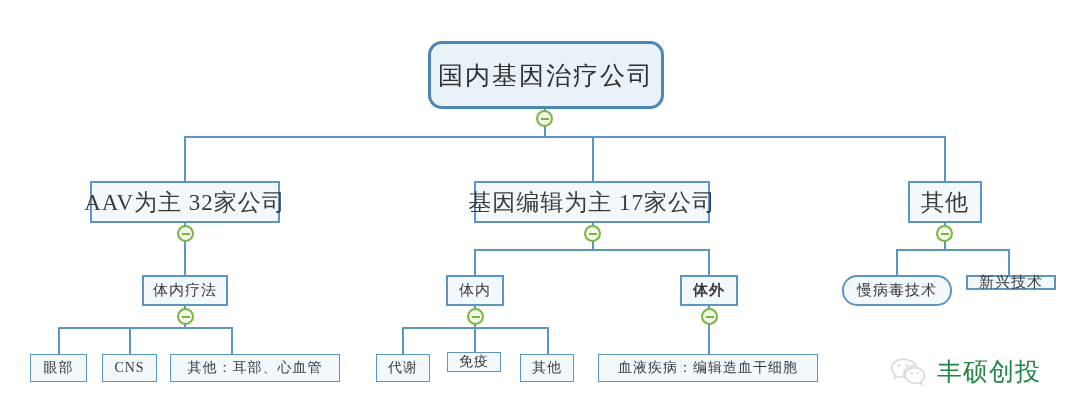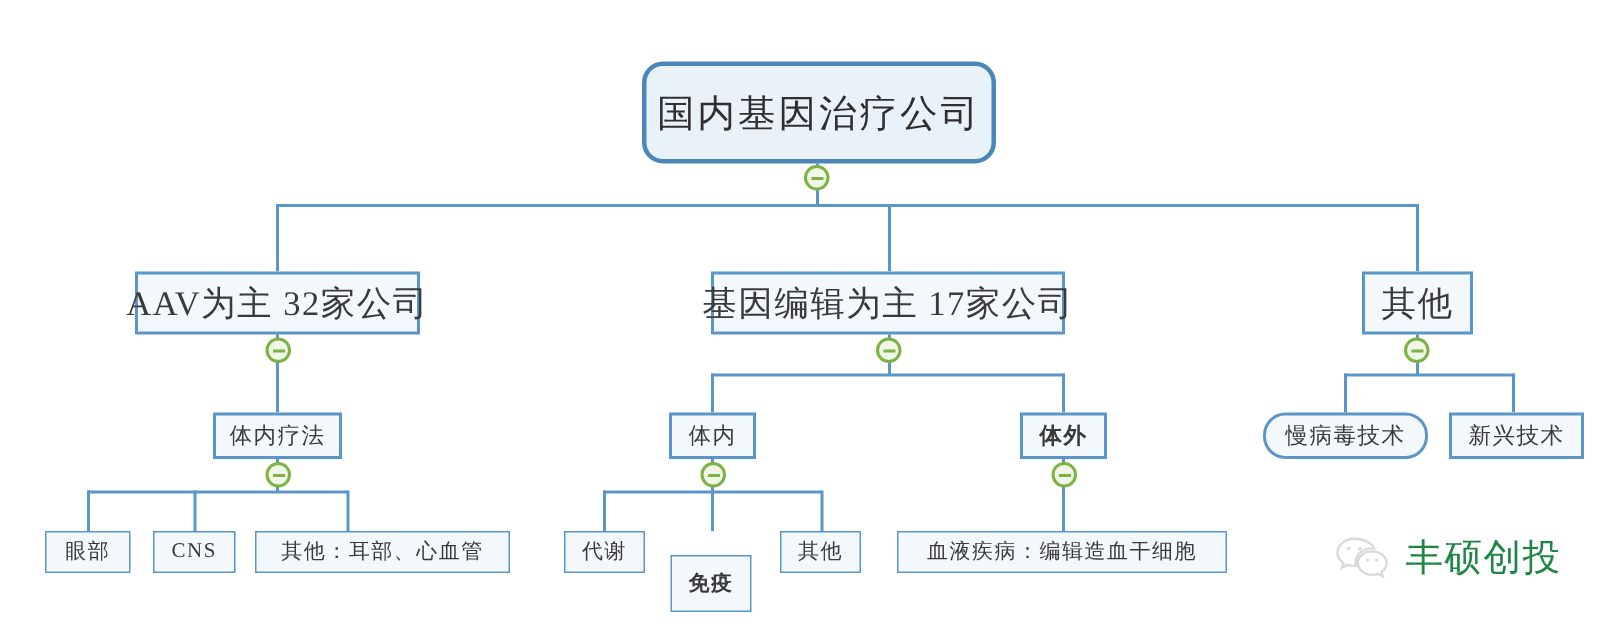--- a/index.html
+++ b/index.html
@@ -159,21 +159,21 @@
   </div>
   <div class="node lvl3" style="left:446px; top:275px; width:58px; height:31px;">
     <span>体内</span>
   </div>
   <div class="node lvl3" style="left:680px; top:275px; width:58px; height:31px;font-weight:bold;">
     <span>体外</span>
   </div>
   <div class="node lvl3" style="left:842px; top:275px; width:110px; height:31px;border-radius:15px;">
     <span>慢病毒技术</span>
   </div>
-  <div class="node lvl3" style="left:966px; top:275px; width:90px; height:31px;">
+  <div class="node lvl3" style="left:966px; top:275px; width:90px; height:15px;">
     <span>新兴技术</span>
   </div>
 
   <div class="toggle" style="left:177px; top:308px;">
     <i></i>
   </div>
   <div class="toggle" style="left:467px; top:308px;">
     <i></i>
   </div>
   <div class="toggle" style="left:701px; top:308px;">
@@ -199,21 +199,21 @@
   </div>
   <div class="node lvl4" style="left:102px; top:354px; width:55px; height:28px;">
     <span>CNS</span>
   </div>
   <div class="node lvl4" style="left:170px; top:354px; width:170px; height:28px;">
     <span>其他：耳部、心血管</span>
   </div>
   <div class="node lvl4" style="left:376px; top:354px; width:54px; height:28px;">
     <span>代谢</span>
   </div>
-  <div class="node lvl4" style="left:447px; top:370px; width:54px; height:38px;font-weight:bold;">
+  <div class="node lvl4" style="left:447px; top:352px; width:54px; height:20px;">
     <span>免疫</span>
   </div>
   <div class="node lvl4" style="left:520px; top:354px; width:54px; height:28px;">
     <span>其他</span>
   </div>
   <div class="node lvl4" style="left:598px; top:354px; width:220px; height:28px;">
     <span>血液疾病：编辑造血干细胞</span>
   </div>
 
   <div id="watermark" style="left:890px; top:355px;">

